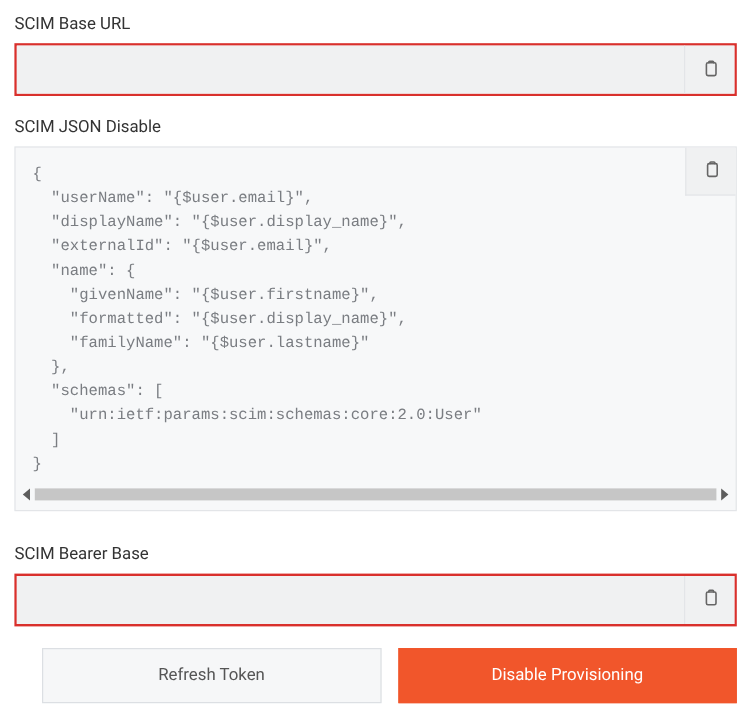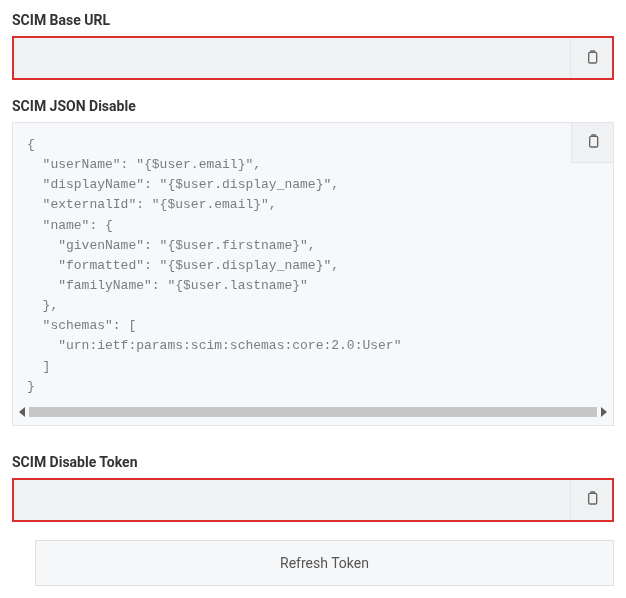--- a/index.html
+++ b/index.html
@@ -9,21 +9,20 @@
     font-family: -apple-system, BlinkMacSystemFont, "Segoe UI", Roboto, Arial, sans-serif;
     font-size: 14px;
     color: #333;
     background: #fff;
     width: 626px;
   }
   .field-label {
     font-size: 14px;
     color: #333;
     margin-bottom: 8px;
-    font-weight: bold;
   }
   .input-row {
     display: flex;
     align-items: stretch;
     margin-bottom: 18px;
   }
   .input-row.highlight {
     border: 2px solid #d9302c;
   }
   .input-box {
@@ -181,28 +180,29 @@
 }</div>
   <div class="hscroll-area">
     <div class="hscroll-tri left"></div>
     <div class="hscroll-track"></div>
     <div class="hscroll-tri right"></div>
   </div>
 </div>
 
 <div class="section-gap"></div>
 
-<div class="field-label">SCIM Disable Token</div>
+<div class="field-label">SCIM Bearer Base</div>
 <div class="input-row highlight">
   <input type="text" class="input-box" readonly="" value="" style="">
   <button class="copy-btn" aria-label="Copy">
     <span>
       <svg viewBox="0 0 24 24" fill="none" stroke="currentColor" stroke-width="2" stroke-linecap="round" stroke-linejoin="round">
         <rect x="7" y="5" width="12" height="16" rx="2"></rect>
         <path d="M10 5V4a1 1 0 0 1 1-1h4a1 1 0 0 1 1 1v1"></path>
       </svg>
     </span>
   </button>
 </div>
 
 <div class="btn-row">
   <button class="btn btn-secondary">Refresh Token</button>
+  <button class="btn btn-danger">Disable Provisioning</button>
 </div>
 
 </body></html>

